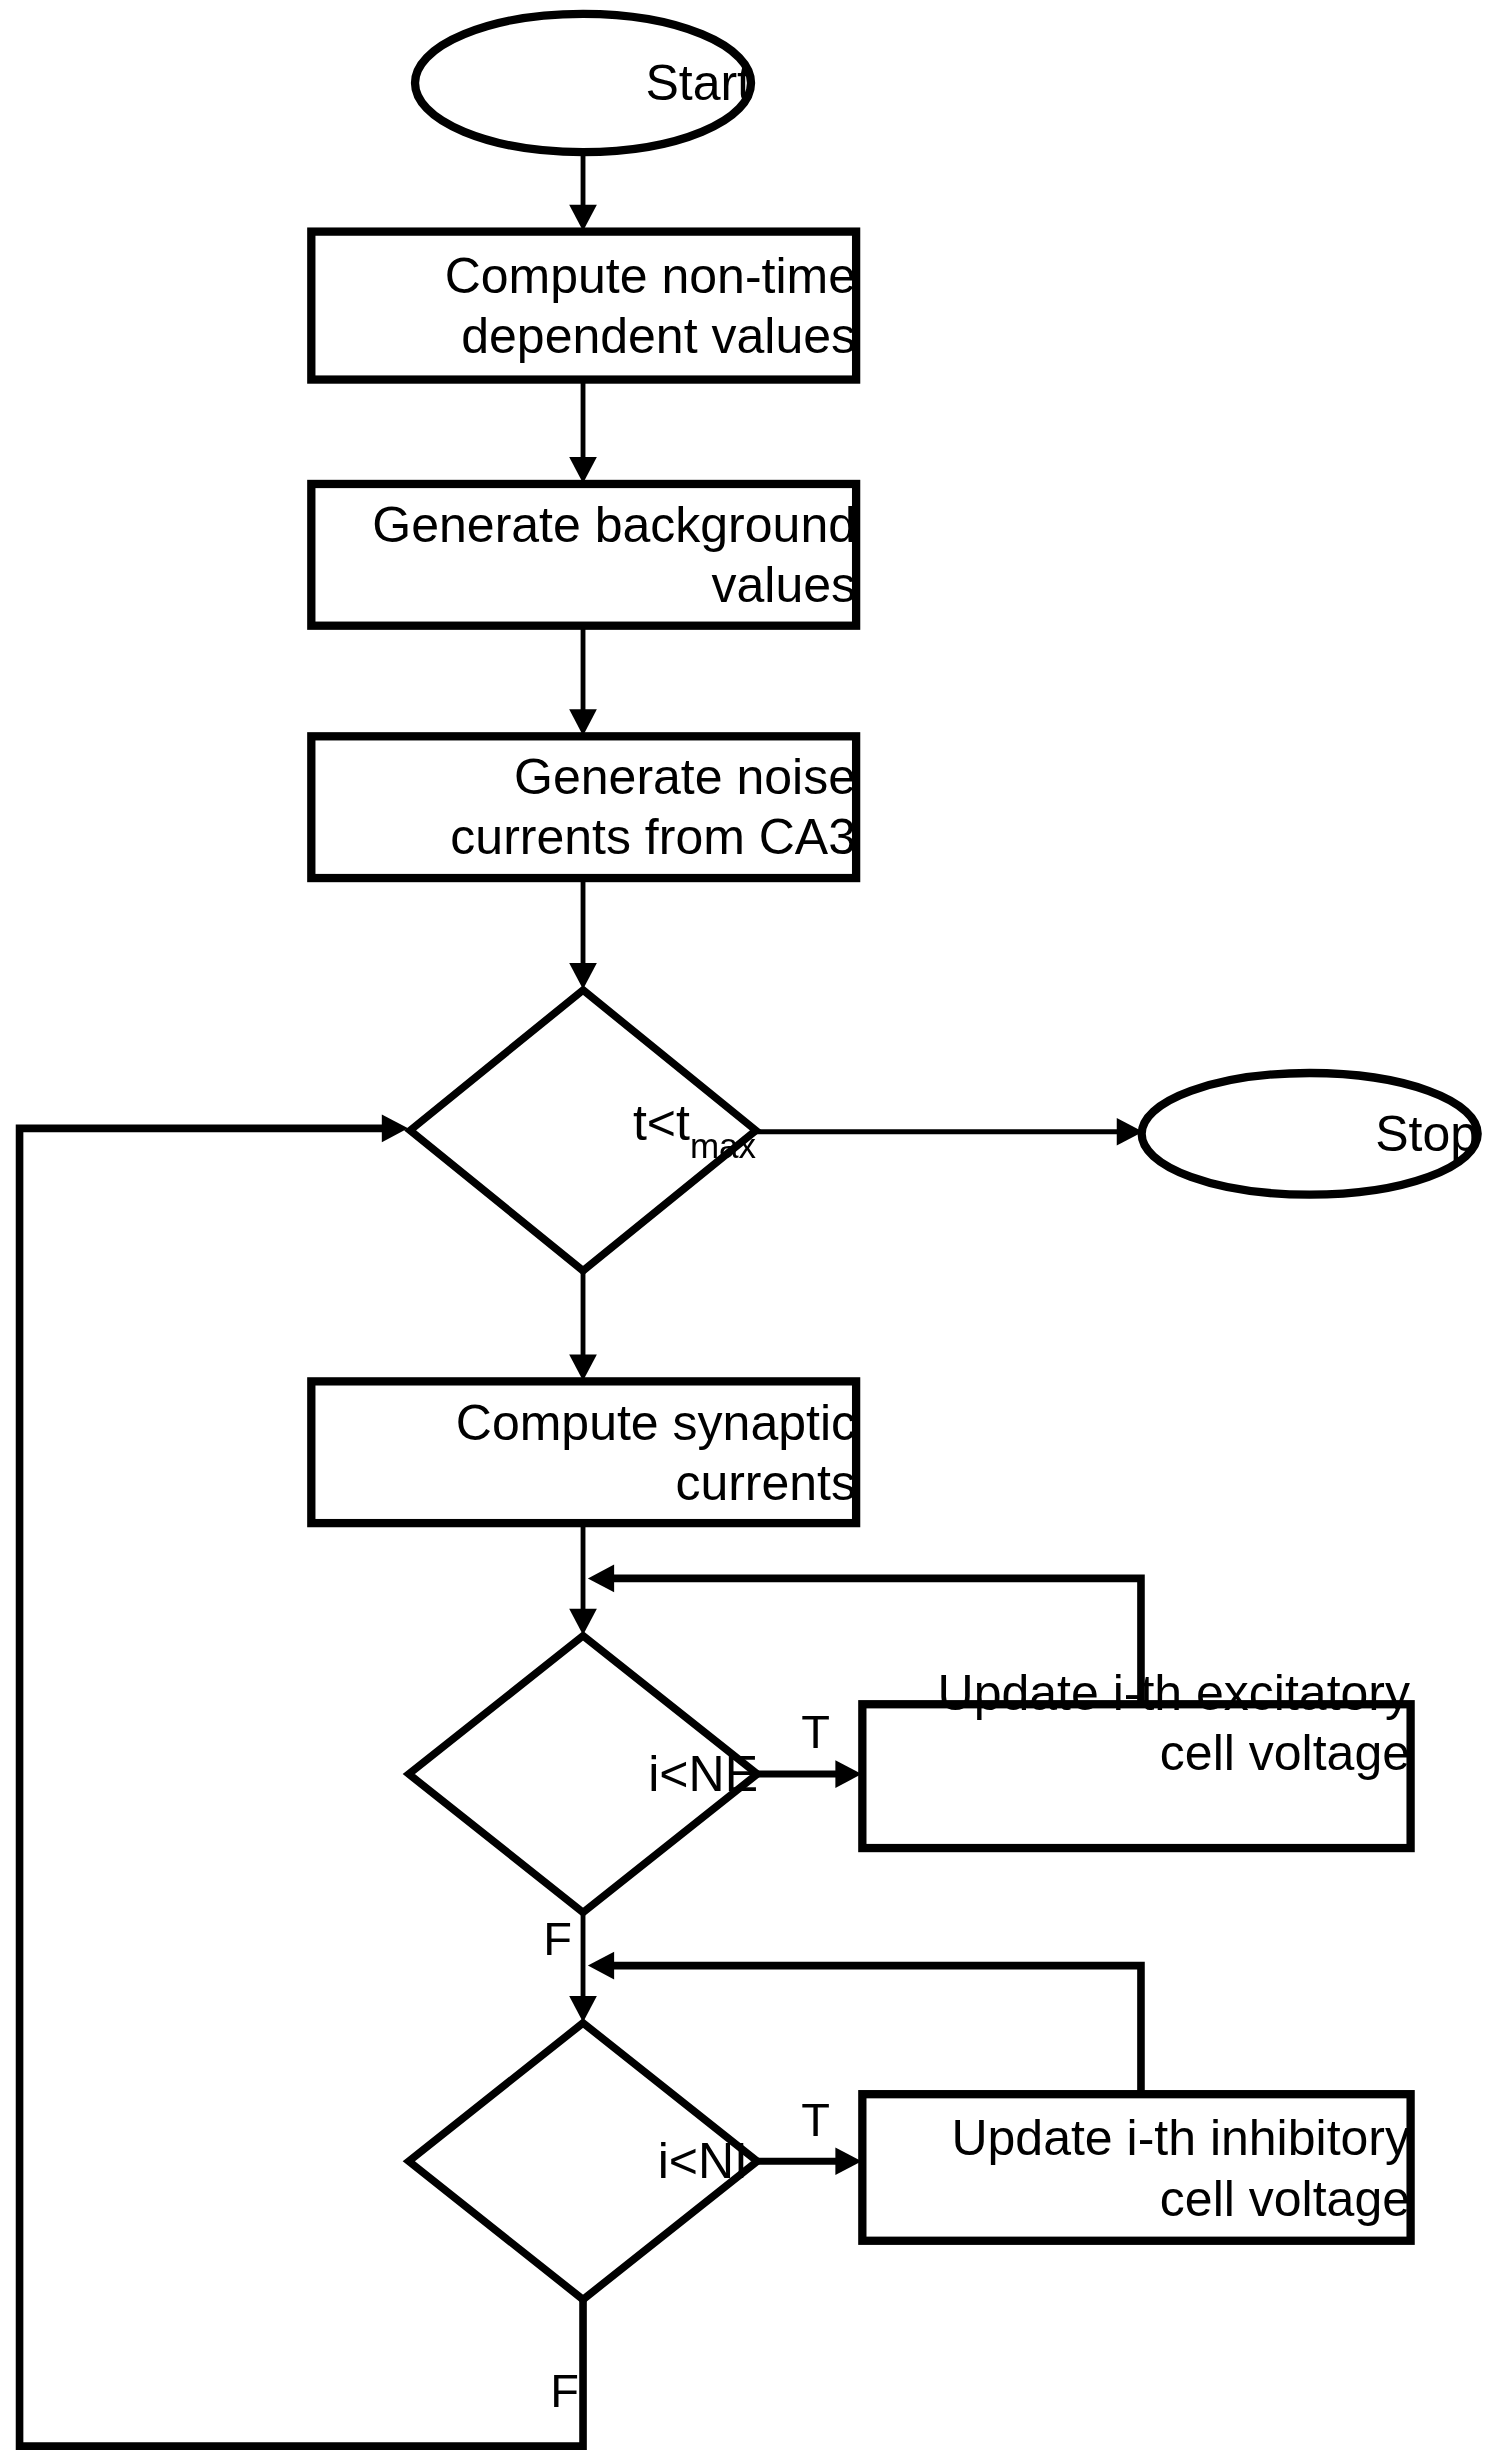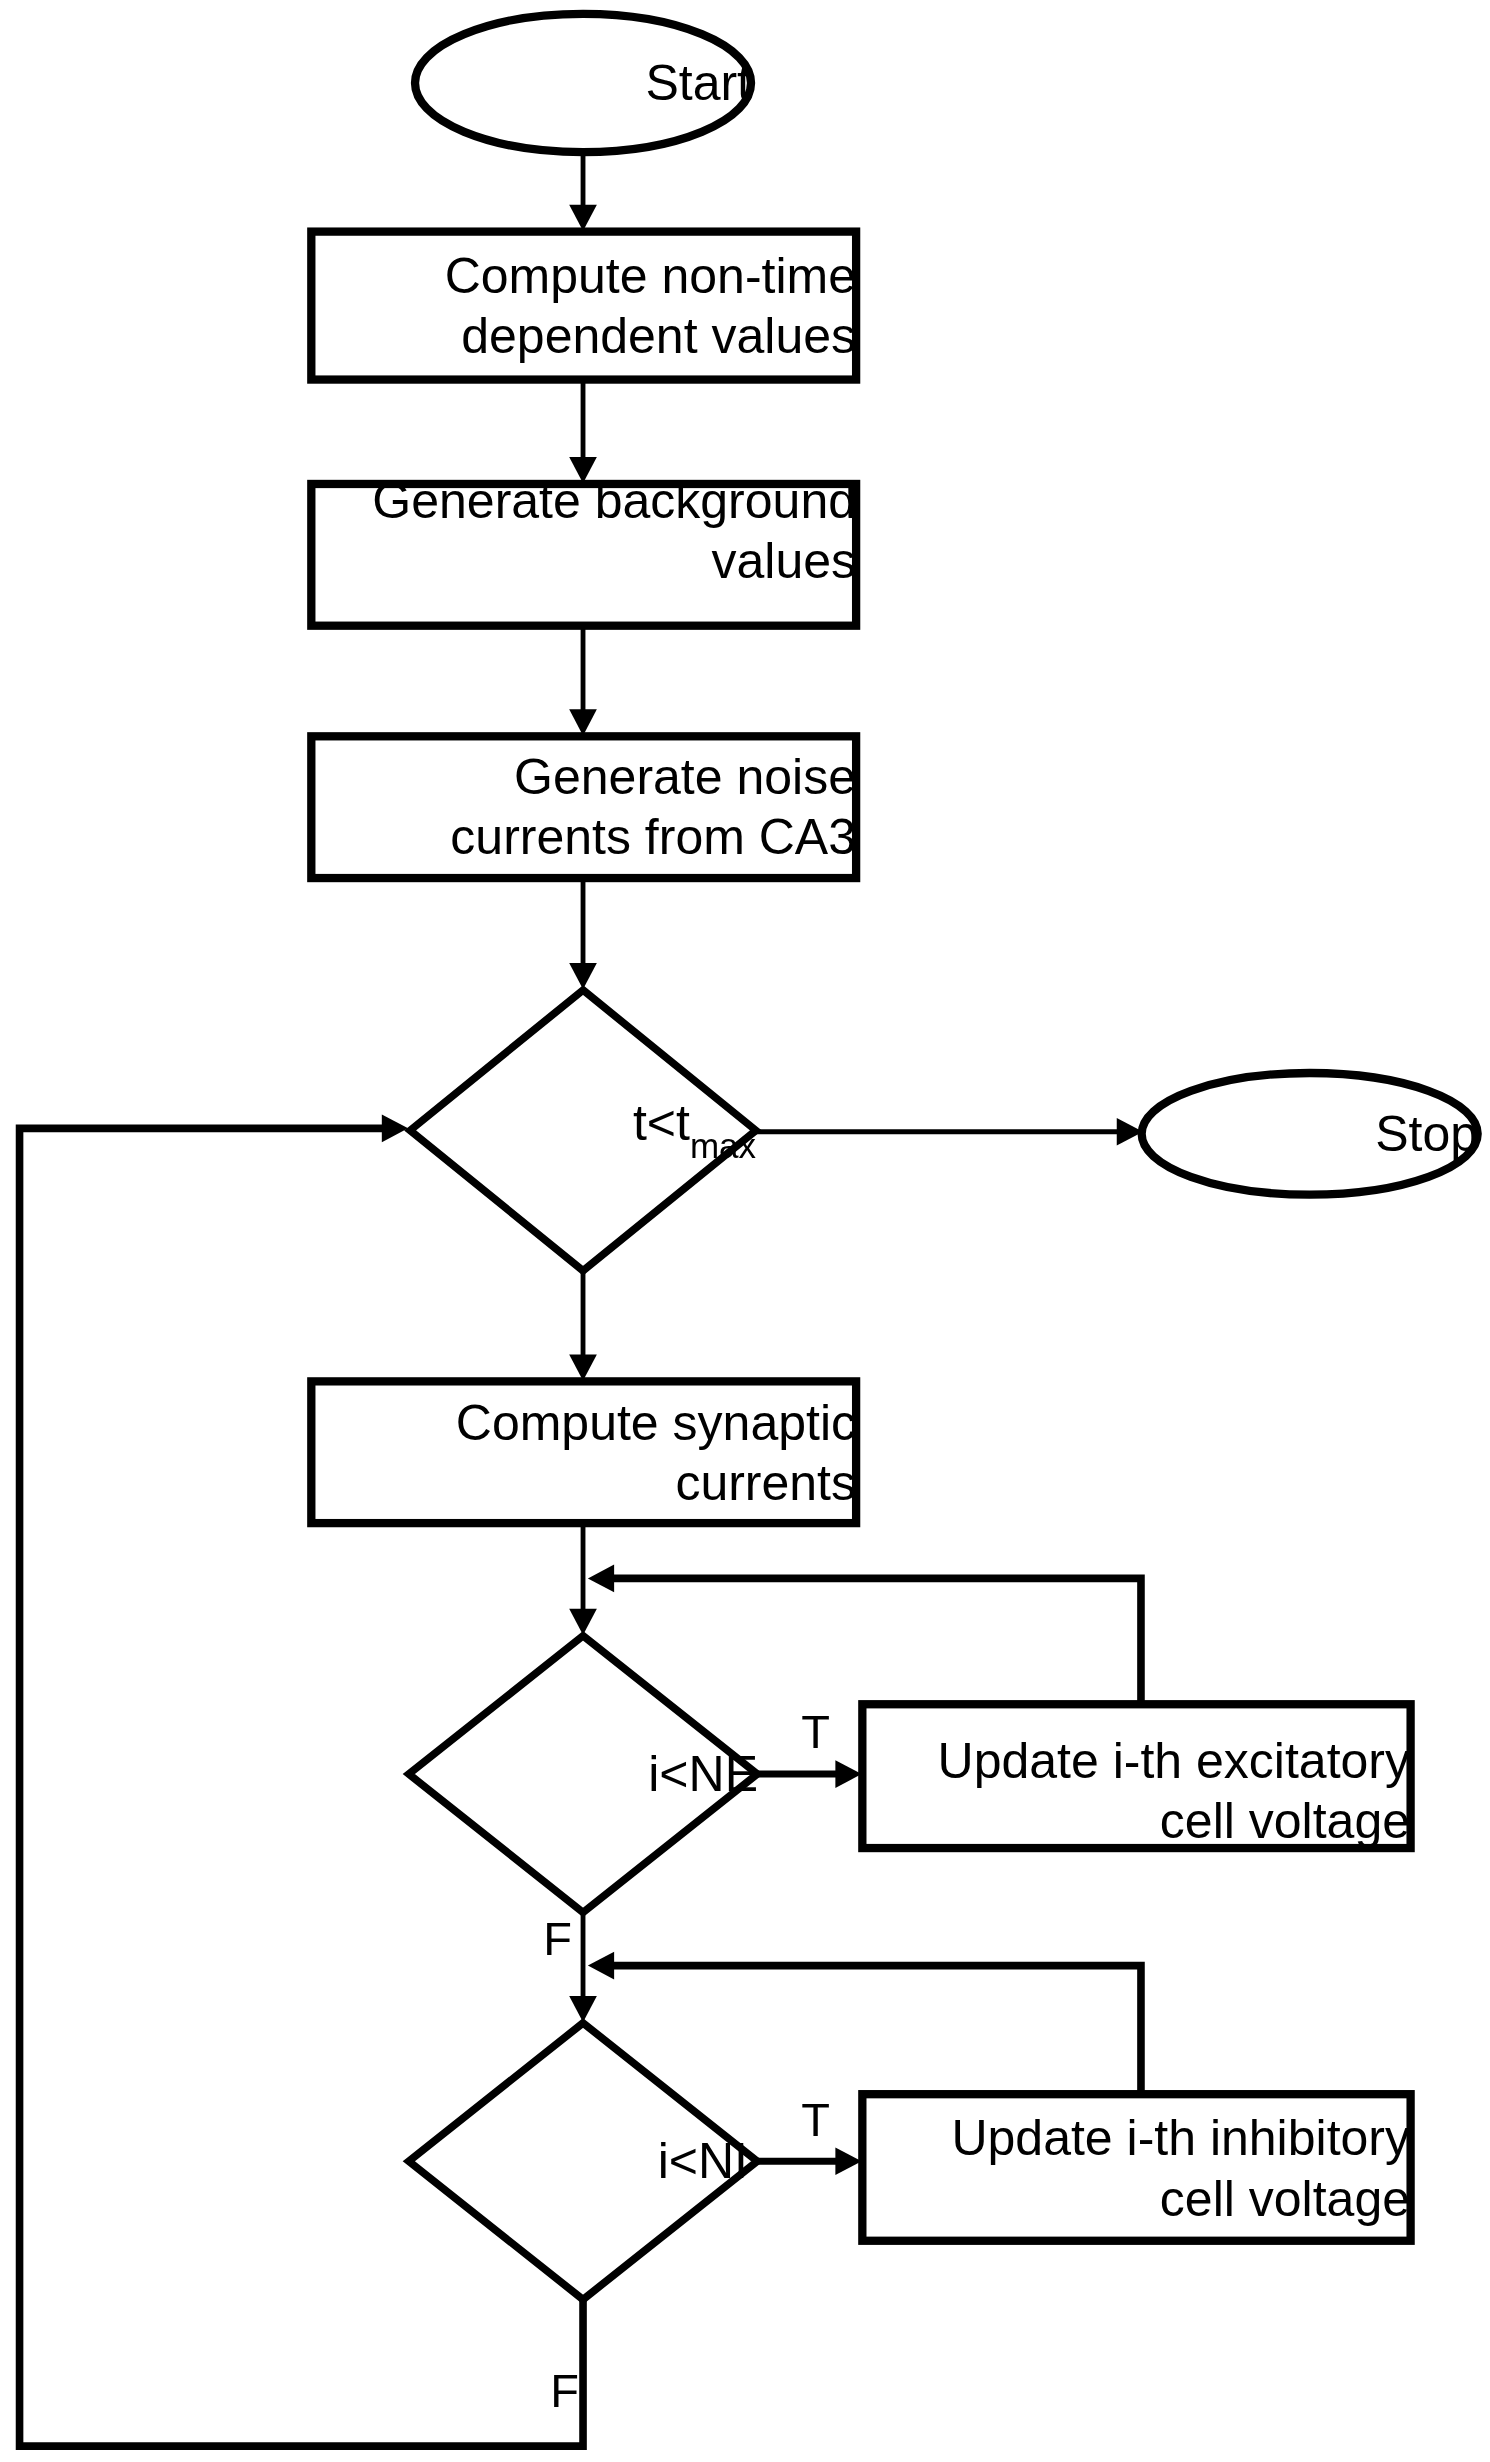--- a/index.html
+++ b/index.html
@@ -87,21 +87,21 @@
 
   <div class="label" style="left:415px; top:14px; width:336px; height:138px;">
     <div>Start</div>
   </div>
 
   <div class="label" style="left:311px; top:232px; width:545px; height:148px;">
     <div>Compute non-time</div>
     <div>dependent values</div>
   </div>
 
-  <div class="label" style="left:311px; top:460px; width:545px; height:142px;">
+  <div class="label" style="left:311px; top:484px; width:545px; height:142px;">
     <div>Generate background</div>
     <div>values</div>
   </div>
 
   <div class="label" style="left:311px; top:736px; width:545px; height:142px;">
     <div>Generate noise</div>
     <div>currents from CA3</div>
   </div>
 
   <div class="label" style="left:410px; top:990px; width:346px; height:281px;">
@@ -116,21 +116,21 @@
 
   <div class="label" style="left:311px; top:1382px; width:545px; height:142px;">
     <div>Compute synaptic</div>
     <div>currents</div>
   </div>
 
   <div class="label" style="left:409px; top:1636px; width:349px; height:277px;">
     <div>i&lt;NE</div>
   </div>
 
-  <div class="label" style="left:862px; top:1719px; width:548px; height:144px;">
+  <div class="label" style="left:862px; top:1651px; width:548px; height:144px;">
     <div>Update i-th excitatory</div>
     <div>cell voltage</div>
   </div>
 
   <div class="label" style="left:399px; top:2023px; width:349px; height:277px;">
     <div>i&lt;NI</div>
   </div>
 
   <div class="label" style="left:862px; top:2095px; width:548px; height:147px;">
     <div>Update i-th inhibitory</div>

